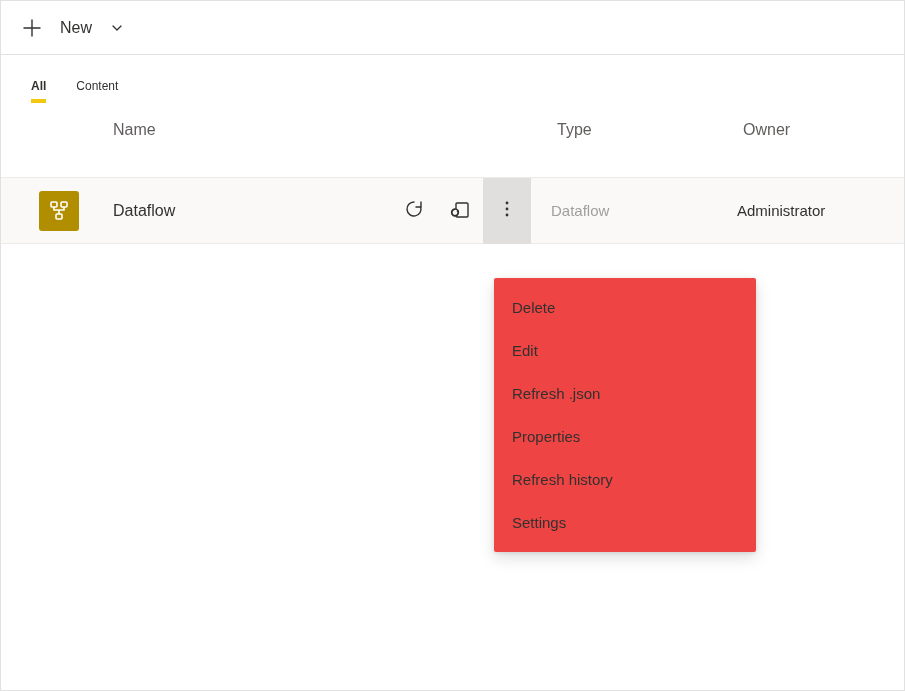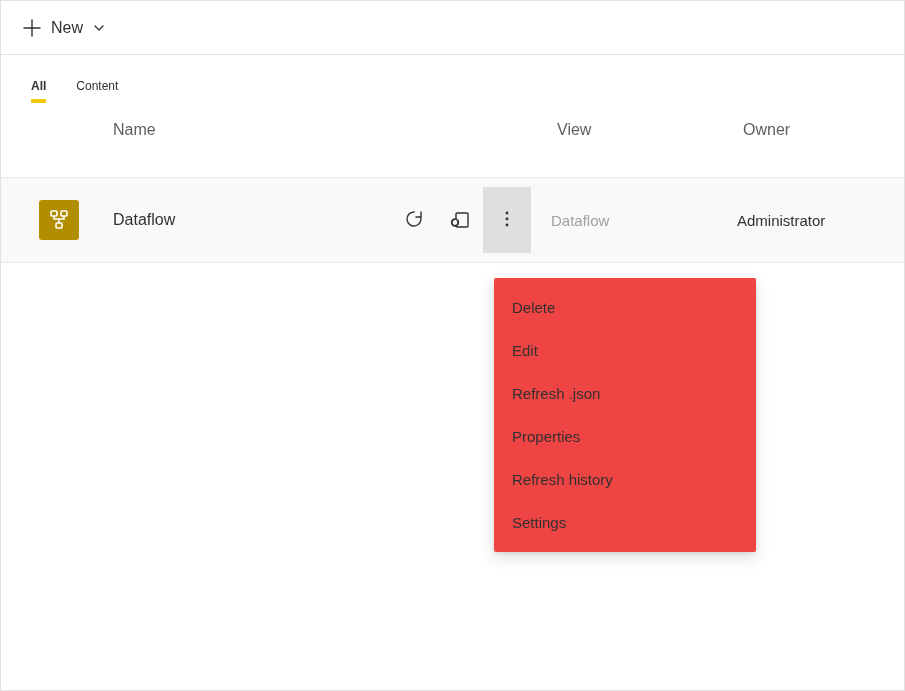--- a/index.html
+++ b/index.html
@@ -18,21 +18,21 @@
   .toolbar {
     height: 54px;
     display: flex;
     align-items: center;
     padding: 0 14px;
     border-bottom: 1px solid #e1e1e1;
   }
   .new-btn {
     display: flex;
     align-items: center;
-    gap: 10px;
+    gap: 19px;
     background: none;
     border: none;
     font-size: 16px;
     color: #323130;
     cursor: pointer;
     padding: 6px 8px;
     font-family: inherit;
   }
   .plus-icon svg { display: block; }
   .chevron-icon svg { display: block; }
@@ -74,21 +74,21 @@
     color: #605e5c;
     font-size: 16px;
   }
   .col-name { width: 444px; }
   .col-type { width: 186px; }
   .col-owner { flex: 1; }
 
   .table-row {
     display: flex;
     align-items: center;
-    height: 86px;
+    height: 67px;
     background: #faf9f8;
     border-top: 1px solid #edebe9;
     border-bottom: 1px solid #edebe9;
     padding-left: 38px;
     position: relative;
   }
   .row-icon-wrap {
     width: 74px;
     display: flex;
     align-items: center;
@@ -182,21 +182,21 @@
   </button>
 </div>
 
 <div class="tabs">
   <button class="tab active">All</button>
   <button class="tab">Content</button>
 </div>
 
 <div class="table-header">
   <div class="col-name">Name</div>
-  <div class="col-type">View</div>
+  <div class="col-type">Type</div>
   <div class="col-owner">Owner</div>
 </div>
 
 <div class="table-row">
   <div class="row-icon-wrap">
     <div class="df-icon">
       <svg width="22" height="22" viewBox="0 0 22 22">
         <rect x="3" y="2" width="6" height="5" rx="1" fill="none" stroke="#fff" stroke-width="1.6"></rect>
         <rect x="13" y="2" width="6" height="5" rx="1" fill="none" stroke="#fff" stroke-width="1.6"></rect>
         <rect x="8" y="14" width="6" height="5" rx="1" fill="none" stroke="#fff" stroke-width="1.6"></rect>

